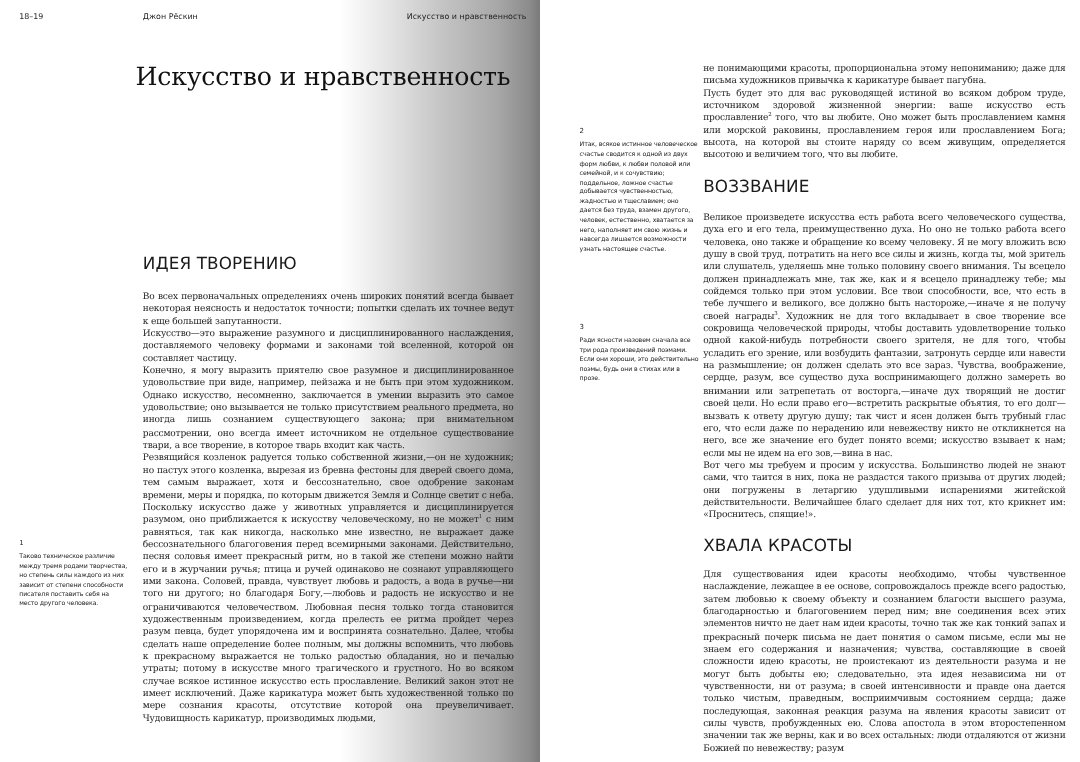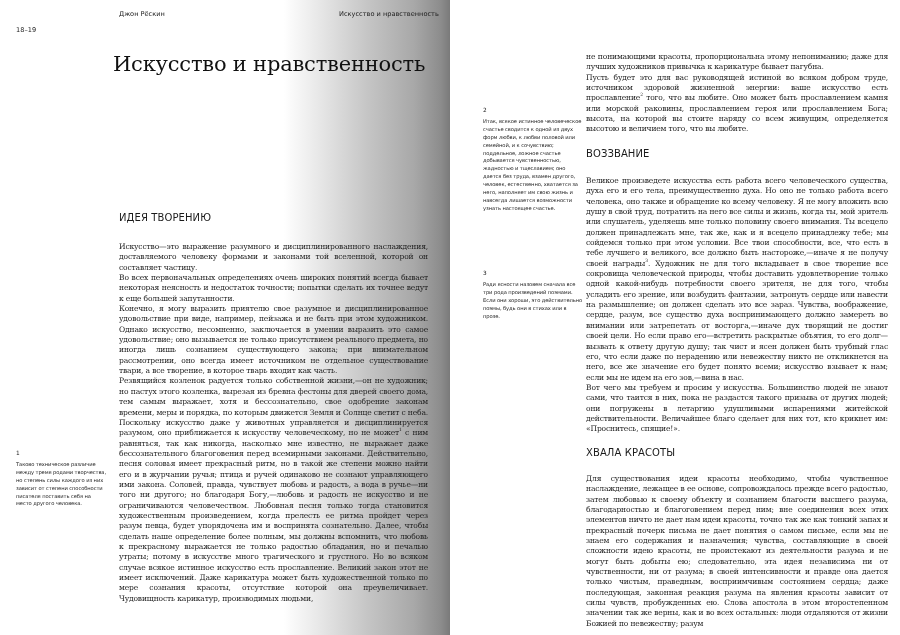--- a/index.html
+++ b/index.html
@@ -22,21 +22,21 @@
     font-family: "DejaVu Sans", sans-serif; font-size: 6.6px; color: #222;
     white-space: nowrap;
   }
   .title {
     position: absolute; left: 113px; top: 52px;
     font-family: "DejaVu Serif", serif; font-size: 21px; color: #111;
     letter-spacing: -0.2px; white-space: nowrap;
   }
   .section-head {
     position: absolute;
-    font-family: "DejaVu Sans", sans-serif; font-size: 10px; color: #1a1a1a;
+    font-family: "DejaVu Sans", sans-serif; font-size: 14px; color: #1a1a1a;
     letter-spacing: 0.1px; white-space: nowrap;
   }
   .body-text {
     position: absolute;
     font-family: "DejaVu Serif", serif; font-size: 7.55px; line-height: 10.35px;
     color: #1d1d1d; text-align: justify; letter-spacing: -0.15px;
   }
   .body-text p { margin: 0; }
   .fn-block {
     position: absolute;
@@ -45,31 +45,31 @@
   }
   .fn-num { display: block; margin-bottom: 3px; font-size: 5.8px; }
   sup { font-size: 4.5px; line-height: 0; vertical-align: super; }
 </style>
 </head>
 <body>
 
 <div class="spread">
 
   <div class="page-left">
-    <span class="running" style="left:16px;margin-top:16px;">18–19</span>
+    <span class="running" style="left:16px;">18–19</span>
     <span class="running" style="left:119px;text-align:center;">Джон Рёскин</span>
     <span class="running" style="left:339px;">Искусство и нравственность</span>
 
     <div class="title">Искусство и нравственность</div>
 
     <div class="section-head" style="left:119px; top:212px;">ИДЕЯ ТВОРЕНИЮ</div>
 
     <div class="body-text" style="left:119px; top:242px; width:309px;">
+      <p>Во всех первоначальных определениях очень широких понятий всегда бывает некоторая неясность и недостаток точности; попытки сделать их точнее ведут к еще большей запутанности.</p>
       <p>Искусство—это выражение разумного и дисциплинированного наслаждения, доставляемого человеку формами и законами той вселенной, которой он составляет частицу.</p>
-      <p>Во всех первоначальных определениях очень широких понятий всегда бывает некоторая неясность и недостаток точности; попытки сделать их точнее ведут к еще большей запутанности.</p>
       <p>Конечно, я могу выразить приятелю свое разумное и дисциплинированное удовольствие при виде, например, пейзажа и не быть при этом художником. Однако искусство, несомненно, заключается в умении выразить это самое удовольствие; оно вызывается не только присутствием реального предмета, но иногда лишь сознанием существующего закона; при внимательном рассмотрении, оно всегда имеет источником не отдельное существование твари, а все творение, в которое тварь входит как часть.</p>
       <p>Резвящийся козленок радуется только собственной жизни,—он не художник; но пастух этого козленка, вырезая из бревна фестоны для дверей своего дома, тем самым выражает, хотя и бессознательно, свое одобрение законам времени, меры и порядка, по которым движется Земля и Солнце светит с неба.</p>
       <p><span>Поскольку искусство даже у животных управляется и дисциплинируется разумом, оно приближается к искусству человеческому, но не может</span><sup>1</sup><span> с ним равняться, так как никогда, насколько мне известно, не выражает даже бессознательного благоговения перед всемирными законами. Действительно, песня соловья имеет прекрасный ритм, но в такой же степени можно найти его и в журчании ручья; птица и ручей одинаково не сознают управляющего ими закона. Соловей, правда, чувствует любовь и радость, а вода в ручье—ни того ни другого; но благодаря Богу,—любовь и радость не искусство и не ограничиваются человечеством. Любовная песня только тогда становится художественным произведением, когда прелесть ее ритма пройдет через разум певца, будет упорядочена им и воспринята сознательно. Далее, чтобы сделать наше определение более полным, мы должны вспомнить, что любовь к прекрасному выражается не только радостью обладания, но и печалью утраты; потому в искусстве много трагического и грустного. Но во всяком случае всякое истинное искусство есть прославление. Великий закон этот не имеет исключений. Даже карикатура может быть художественной только по мере сознания красоты, отсутствие которой она преувеличивает. Чудовищность карикатур, производимых людьми,</span></p>
     </div>
 
     <div class="fn-block" style="left:16px; top:450px; width:92px;">
       <span class="fn-num">1</span>
       <span>Таково техническое различие между тремя родами творчества, но степень силы каждого из них зависит от степени способности писателя поставить себя на место другого человека.</span>
     </div>
   </div>
@@ -79,21 +79,21 @@
       <span class="fn-num">2</span>
       <span>Итак, всякое истинное человеческое счастье сводится к одной из двух форм любви, к любви половой или семейной, и к сочувствию; поддельное, ложное счастье добывается чувственностью, жадностью и тщеславием; оно дается без труда, взамен другого, человек, естественно, хватается за него, наполняет им свою жизнь и навсегда лишается возможности узнать настоящее счастье.</span>
     </div>
 
     <div class="fn-block" style="left:33px; top:270px; width:100px;">
       <span class="fn-num">3</span>
       <span>Ради ясности назовем сначала все три рода произведений поэмами. Если они хороши, это действительно поэмы, будь они в стихах или в прозе.</span>
     </div>
 
     <div class="body-text" style="left:136px; top:52px; width:302px;">
-      <p>не понимающими красоты, пропорциональна этому непониманию; даже для лучших художников привычка к карикатуре бывает пагубна.</p>
+      <p>не понимающими красоты, пропорциональна этому непониманию; даже для письма художников привычка к карикатуре бывает пагубна.</p>
       <p><span>Пусть будет это для вас руководящей истиной во всяком добром труде, источником здоровой жизненной энергии: ваше искусство есть прославление</span><sup>2</sup><span> того, что вы любите. Оно может быть прославлением камня или морской раковины, прославлением героя или прославлением Бога; высота, на которой вы стоите наряду со всем живущим, определяется высотою и величием того, что вы любите.</span></p>
     </div>
 
     <div class="section-head" style="left:136px; top:148px;">ВОЗЗВАНИЕ</div>
 
     <div class="body-text" style="left:136px; top:176px; width:302px;">
       <p><span>Великое произведете искусства есть работа всего человеческого существа, духа его и его тела, преимущественно духа. Но оно не только работа всего человека, оно также и обращение ко всему человеку. Я не могу вложить всю душу в свой труд, потратить на него все силы и жизнь, когда ты, мой зритель или слушатель, уделяешь мне только половину своего внимания. Ты всецело должен принадлежать мне, так же, как и я всецело принадлежу тебе; мы сойдемся только при этом условии. Все твои способности, все, что есть в тебе лучшего и великого, все должно быть настороже,—иначе я не получу своей награды</span><sup>3</sup><span>. Художник не для того вкладывает в свое творение все сокровища человеческой природы, чтобы доставить удовлетворение только одной какой-нибудь потребности своего зрителя, не для того, чтобы усладить его зрение, или возбудить фантазии, затронуть сердце или навести на размышление; он должен сделать это все зараз. Чувства, воображение, сердце, разум, все существо духа воспринимающего должно замереть во внимании или затрепетать от восторга,—иначе дух творящий не достиг своей цели. Но если право его—встретить раскрытые объятия, то его долг—вызвать к ответу другую душу; так чист и ясен должен быть трубный глас его, что если даже по нерадению или невежеству никто не откликнется на него, все же значение его будет понято всеми; искусство взывает к нам; если мы не идем на его зов,—вина в нас.</span></p>
       <p>Вот чего мы требуем и просим у искусства. Большинство людей не знают сами, что таится в них, пока не раздастся такого призыва от других людей; они погружены в летаргию удушливыми испарениями житейской действительности. Величайшее благо сделает для них тот, кто крикнет им: «Проснитесь, спящие!».</p>
     </div>
 

